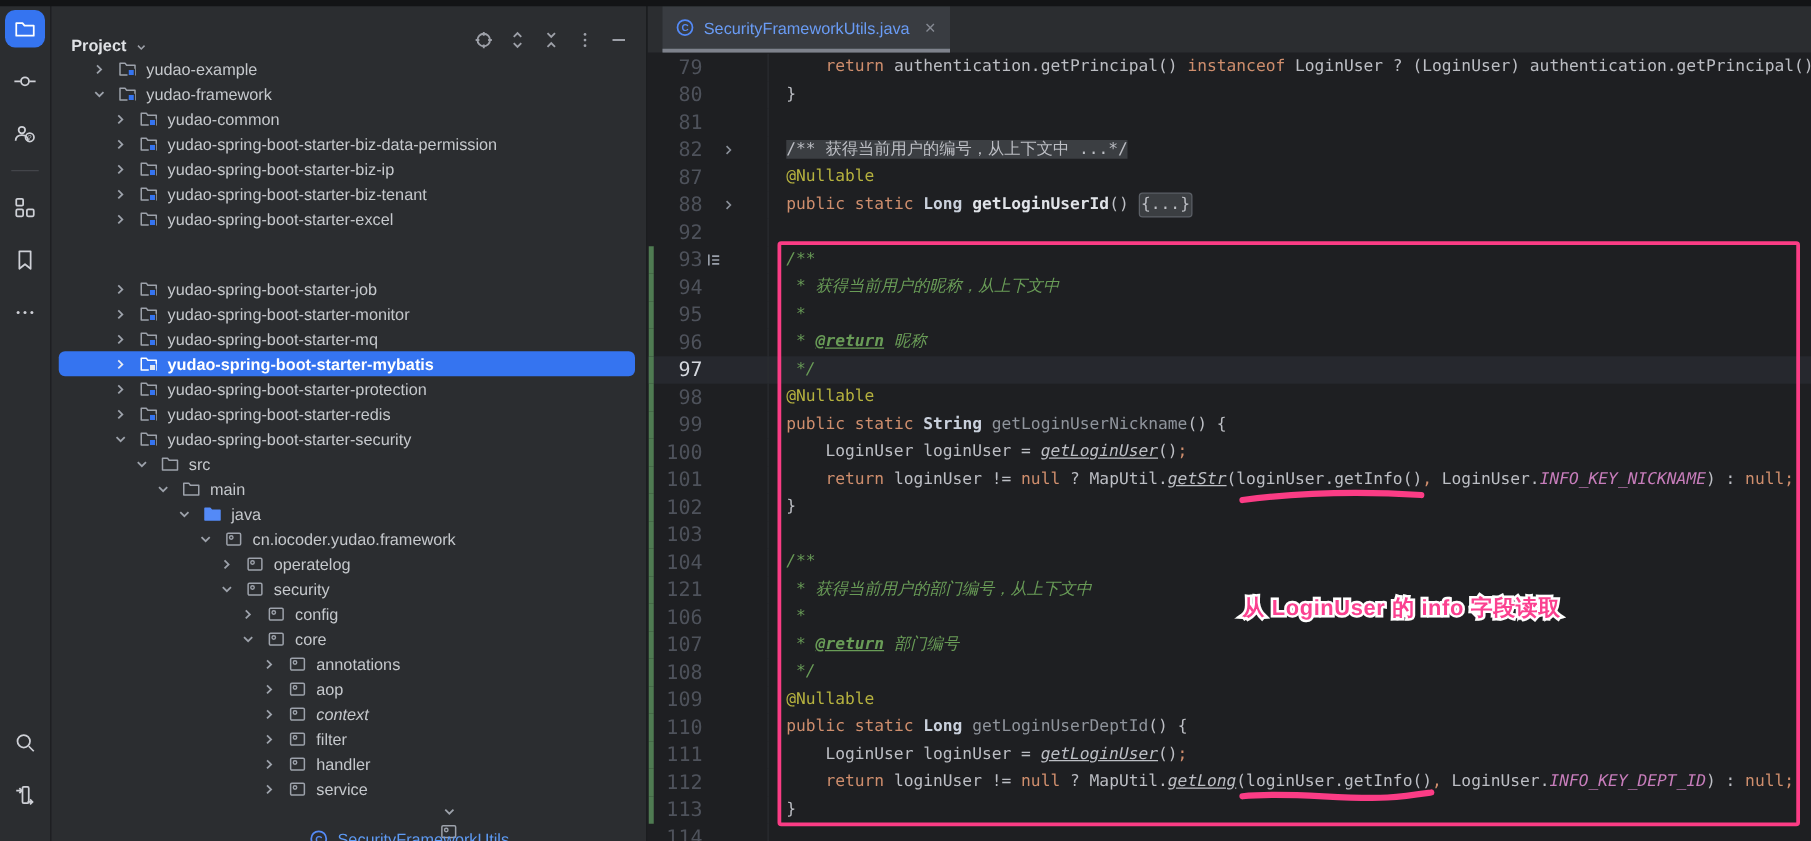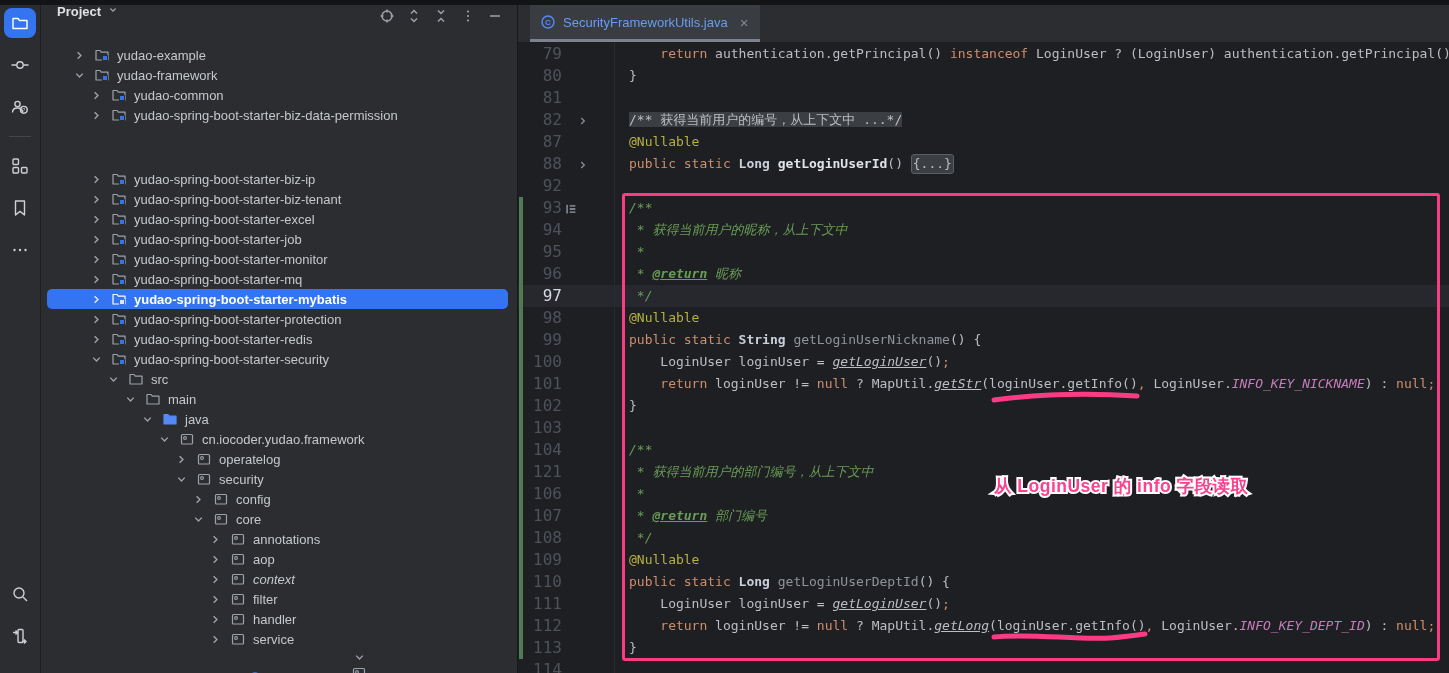--- a/index.html
+++ b/index.html
@@ -10,21 +10,21 @@
   
   #activitybar{position:absolute;left:0;top:0;width:40px;height:673px;background:#2b2d30;border-right:1px solid #1e1f22;z-index:3;}
   .ab-btn{width:32px;height:30px;margin:8px auto 12px auto;display:flex;align-items:center;justify-content:center;border-radius:8px;color:#ced0d6;}
   .ab-btn svg{width:20px;height:20px;stroke:#ced0d6;fill:none;stroke-width:1.4;}
   .ab-btn.active{background:#3574f0;}
   .ab-btn.active svg{stroke:#ffffff;}
   .ab-divider{width:22px;height:1px;background:#43454a;margin:14px auto;}
   #ab-bottom{position:absolute;bottom:10px;left:0;width:40px;}
   
   #projectpanel{position:absolute;left:41px;top:0;width:476px;height:673px;background:#2b2d30;z-index:2;border-right:1px solid #17181a;}
-  #panelheader{height:40px;margin-top:4px;display:flex;align-items:flex-start;padding:0 10px 0 16px;}
+  #panelheader{height:40px;margin-top:4px;display:flex;align-items:flex-end;padding:0 10px 0 16px;}
   #paneltitle{color:#dfe1e5;font-weight:700;font-size:13px;}
   #paneltitle-chev{margin-left:6px;display:inline-flex;}
   #paneltitle-chev svg{width:12px;height:12px;stroke:#9da0a8;fill:none;stroke-width:1.6;}
   #panelheader .spacer{flex:1;}
   .ph-icon{width:24px;height:24px;display:flex;align-items:center;justify-content:center;margin-left:3px;border-radius:4px;}
   .ph-icon svg{width:16px;height:16px;stroke:#9da0a8;fill:none;stroke-width:1.5;}
   
   #tree{position:absolute;top:45px;left:0;right:0;}
   .trow{position:relative;height:20px;display:flex;align-items:center;font-size:13px;color:#c5c8cc;white-space:nowrap;}
   .trow .sel-bg{position:absolute;left:6px;right:9px;top:0;bottom:0;background:#3574f0;border-radius:5px;}
@@ -259,21 +259,21 @@
             </svg>
           </span>
           <span class="t-icon">
             <svg viewBox="0 0 16 16">
               <path d="M2 3.5h4l1.3 1.7H14V13H2z" fill="none" stroke="#9da2ab" stroke-width="1.2" stroke-linejoin="round"></path>
               <rect x="8.5" y="8.5" width="5" height="5" fill="#3574f0" stroke="#2b2d30" stroke-width="1"></rect>
             </svg>
           </span>
           <span class="t-label">yudao-spring-boot-starter-biz-data-permission</span>
         </div>
-        <div class="trow" style="padding-left: 48px; margin-top: 44px;">
+        <div class="trow" style="padding-left: 48px;">
           <span class="t-chev">
             <svg viewBox="0 0 16 16">
               <path d="M6 4.5l3.5 3.5L6 11.5"></path>
             </svg>
           </span>
           <span class="t-icon">
             <svg viewBox="0 0 16 16">
               <path d="M2 3.5h4l1.3 1.7H14V13H2z" fill="none" stroke="#9da2ab" stroke-width="1.2" stroke-linejoin="round"></path>
               <rect x="8.5" y="8.5" width="5" height="5" fill="#3574f0" stroke="#2b2d30" stroke-width="1"></rect>
             </svg>
@@ -301,21 +301,21 @@
             </svg>
           </span>
           <span class="t-icon">
             <svg viewBox="0 0 16 16">
               <path d="M2 3.5h4l1.3 1.7H14V13H2z" fill="none" stroke="#9da2ab" stroke-width="1.2" stroke-linejoin="round"></path>
               <rect x="8.5" y="8.5" width="5" height="5" fill="#3574f0" stroke="#2b2d30" stroke-width="1"></rect>
             </svg>
           </span>
           <span class="t-label">yudao-spring-boot-starter-excel</span>
         </div>
-        <div class="trow" style="padding-left: 48px;">
+        <div class="trow" style="padding-left: 48px; margin-top: 36px;">
           <span class="t-chev">
             <svg viewBox="0 0 16 16">
               <path d="M6 4.5l3.5 3.5L6 11.5"></path>
             </svg>
           </span>
           <span class="t-icon">
             <svg viewBox="0 0 16 16">
               <path d="M2 3.5h4l1.3 1.7H14V13H2z" fill="none" stroke="#9da2ab" stroke-width="1.2" stroke-linejoin="round"></path>
               <rect x="8.5" y="8.5" width="5" height="5" fill="#3574f0" stroke="#2b2d30" stroke-width="1"></rect>
             </svg>

